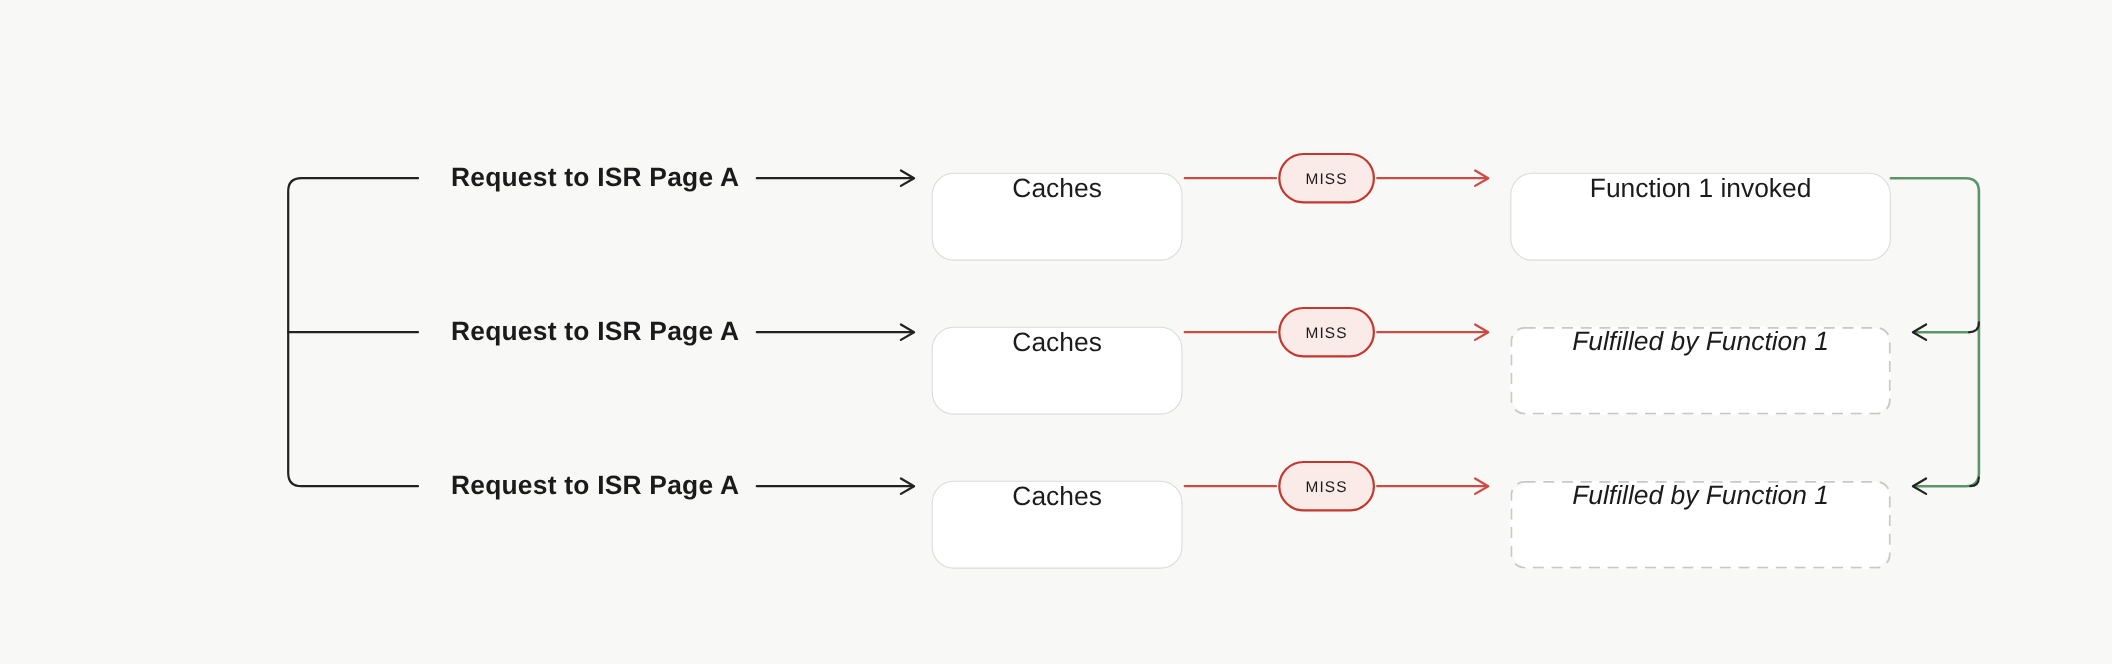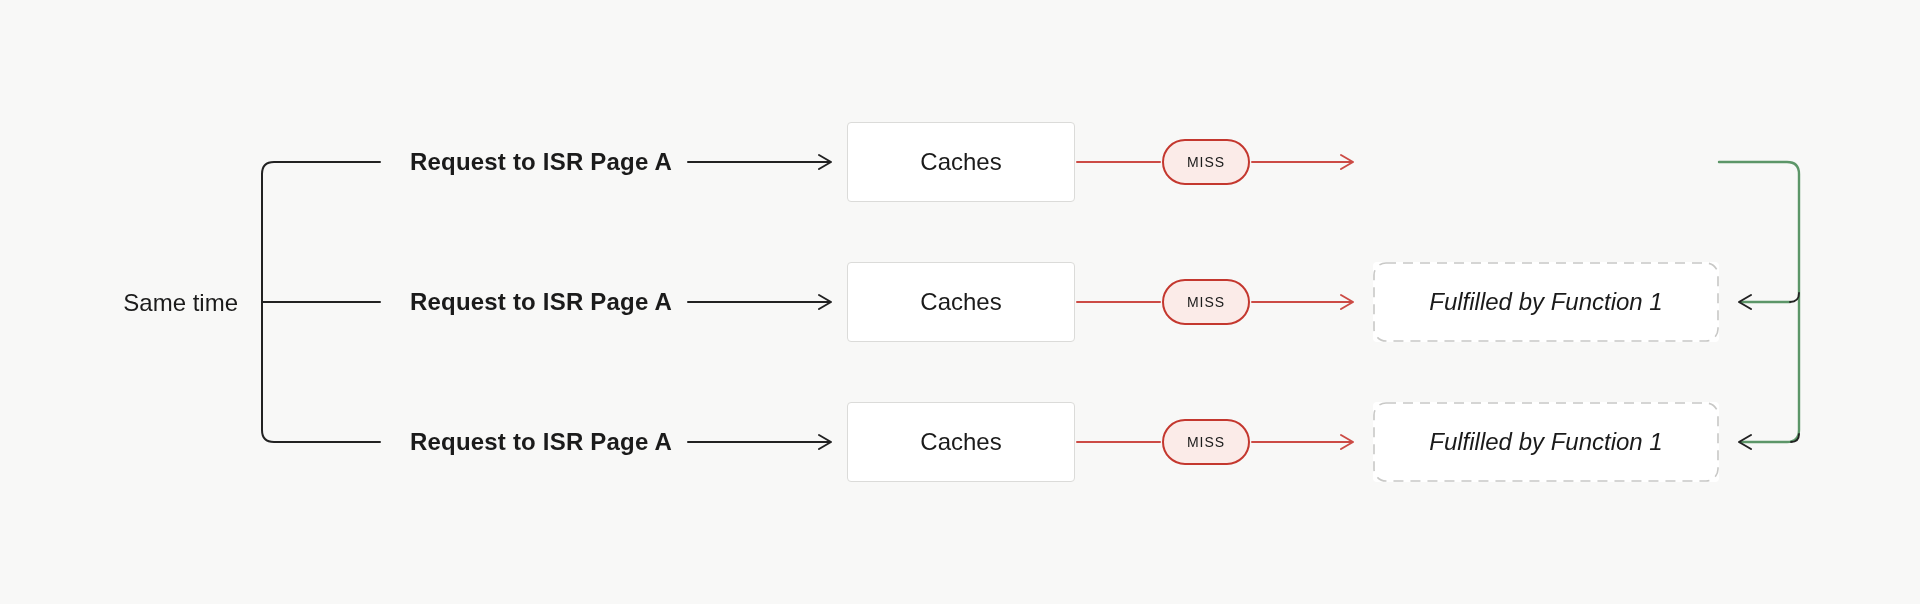--- a/index.html
+++ b/index.html
@@ -11,22 +11,22 @@
   *{margin:0;padding:0;box-sizing:border-box;}
   body{background:#e9e9e9;font-family:"Liberation Sans","DejaVu Sans",sans-serif;}
   .canvas{position:relative;width:1920px;height:604px;background:var(--bg);overflow:hidden;}
   svg.wires{position:absolute;left:0;top:0;pointer-events:none;}
   .ln-ink{stroke:var(--ink);stroke-width:2;fill:none;stroke-linecap:round;stroke-linejoin:round;}
   .ln-red{stroke:var(--red);stroke-width:2;fill:none;stroke-linecap:round;stroke-linejoin:round;}
   .ln-green{stroke:var(--green);stroke-width:2.4;fill:none;stroke-linecap:round;stroke-linejoin:round;}
   .label{position:absolute;color:var(--text);font-size:24px;line-height:32px;white-space:nowrap;}
   .req{left:404px;width:268px;text-align:right;font-weight:bold;letter-spacing:.2px;}
   .same-time{left:80px;width:158px;text-align:right;}
-  .box{position:absolute;display:flex;align-items:center;justify-content:center;
-       background:var(--box-fill);border-radius:4px;color:var(--text);font-size:24px;}
+  .box{position:absolute;display:flex;justify-content:center;
+       background:var(--box-fill);border-radius:20px;color:var(--text);font-size:24px;margin-top:35px;}
   .cache{left:847px;width:228px;height:80px;border:1.5px solid var(--box-border);}
   .result{left:1373px;width:346px;height:80px;}
   .result.solid{border:1.5px solid var(--box-border);}
   .result.dashed{border:none;font-style:italic;}
   .result.dashed svg{position:absolute;inset:0;}
   .result.dashed rect{fill:none;stroke:var(--dashed-border);stroke-width:1.6;stroke-dasharray:10 7;}
   .result span{position:relative;}
   .pill{position:absolute;left:1162px;width:88px;height:46px;border-radius:23px;
         background:var(--red-fill);border:2.5px solid var(--red-dark);
         display:flex;align-items:center;justify-content:center;
@@ -64,28 +64,30 @@
     <path class="ln-red" d="M1341 435 L1353 442 L1341 449"></path>
 
     <path class="ln-green" d="M1719 162 H1787 Q1799 162 1799 174 V430 Q1799 442 1787 442 H1740"></path>
     <path class="ln-green" d="M1790 302 H1740"></path>
     <path class="ln-ink" style="stroke-width:1.8" d="M1799 293 Q1799 302 1790 302"></path>
     <path class="ln-ink" style="stroke-width:1.8" d="M1799 434 Q1799 442 1791 442"></path>
     <path class="ln-ink" d="M1751 295 L1739 302 L1751 309"></path>
     <path class="ln-ink" d="M1751 435 L1739 442 L1751 449"></path>
   </svg>
 
-  <div class="label same-time" style="top:287px">Same time</div>
 
   <div class="label req" style="top:146px">Request to ISR Page A</div>
   <div class="box cache" style="top:122px">
     <span>Caches</span>
   </div>
   <div class="pill" style="top:139px">
     <span>MISS</span>
+  </div>
+  <div class="box result solid" style="top:122px">
+    <span>Function 1 invoked</span>
   </div>
 
   <div class="label req" style="top:286px">Request to ISR Page A</div>
   <div class="box cache" style="top:262px">
     <span>Caches</span>
   </div>
   <div class="pill" style="top:279px">
     <span>MISS</span>
   </div>
   <div class="box result dashed" style="top:262px">

